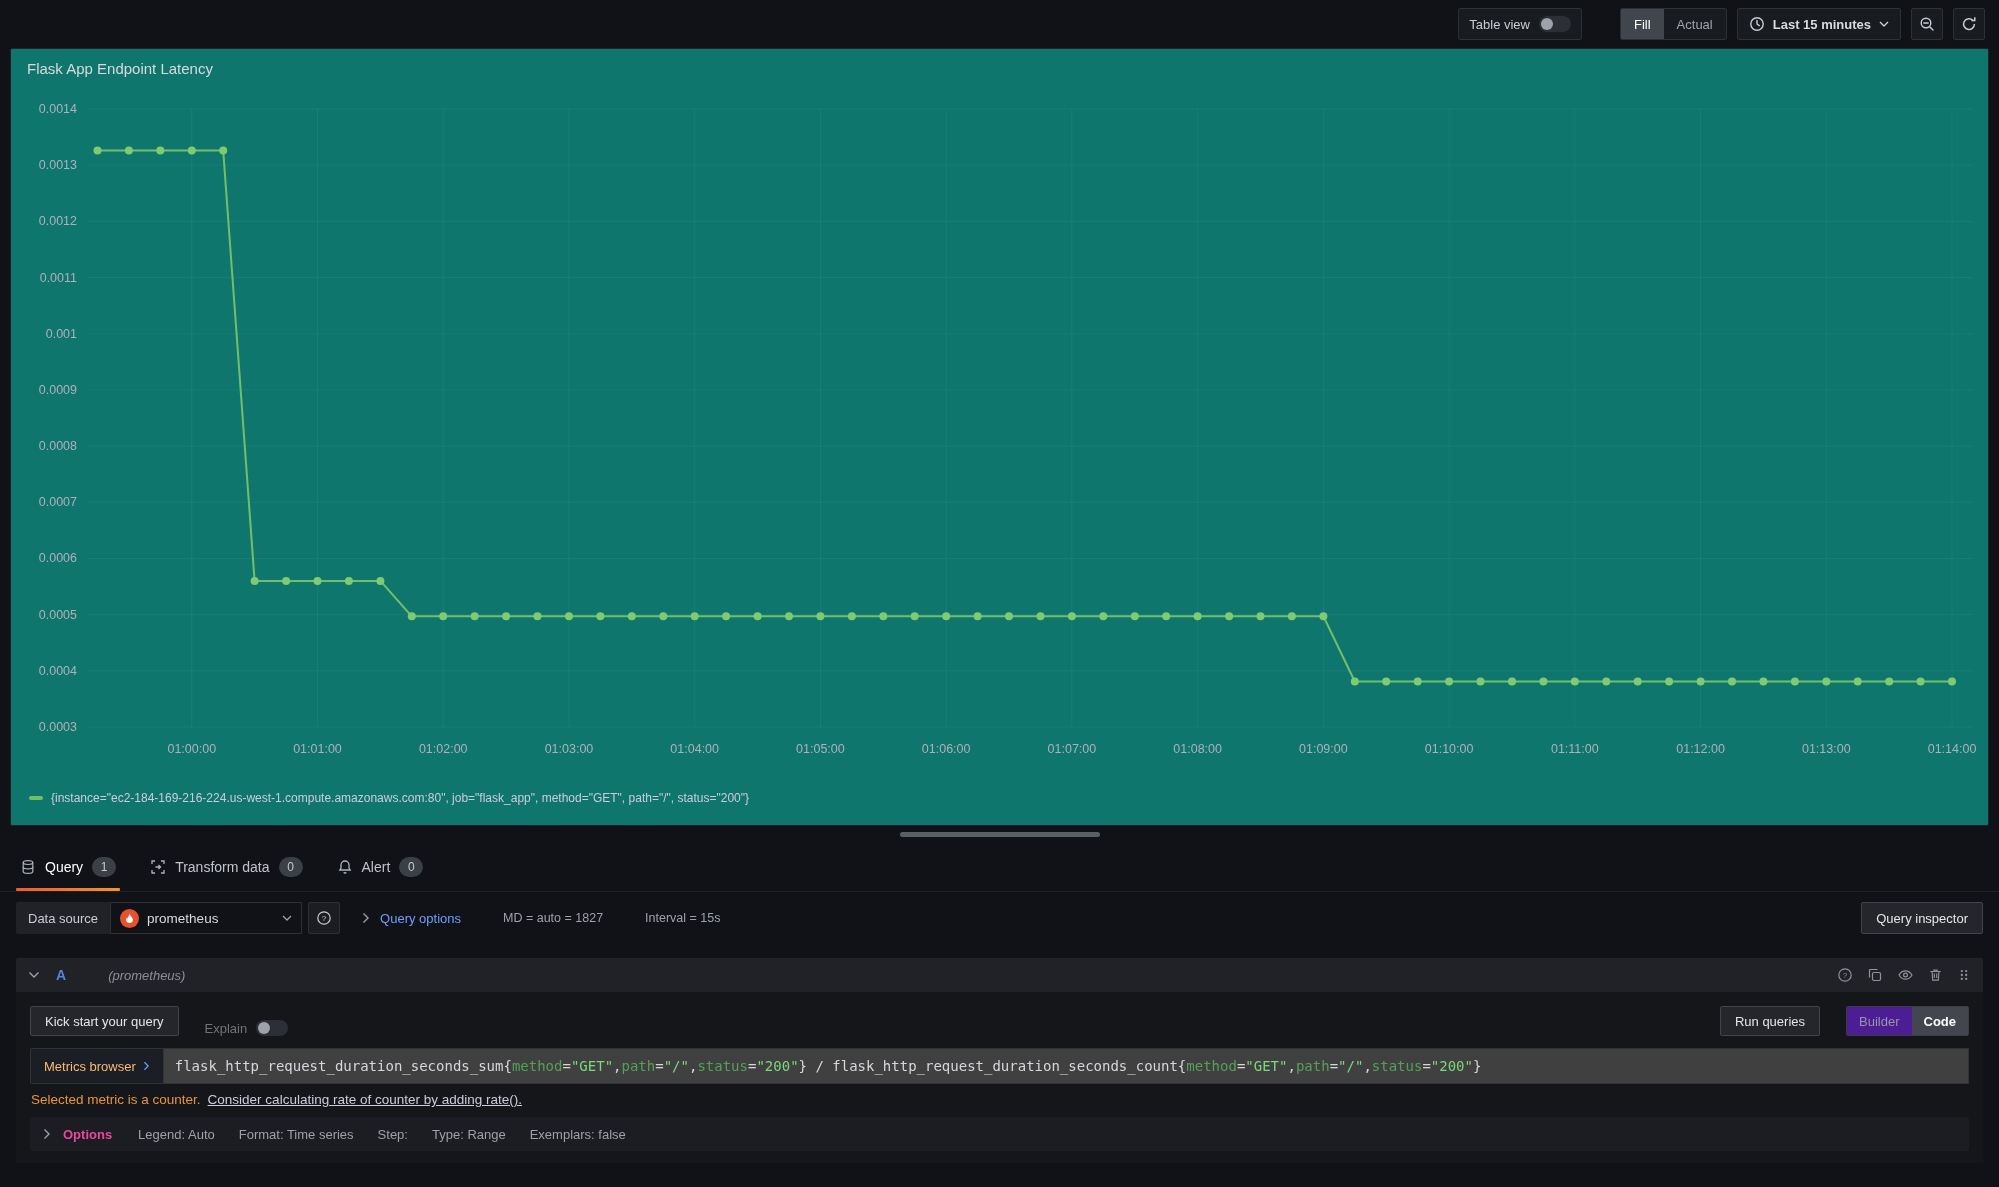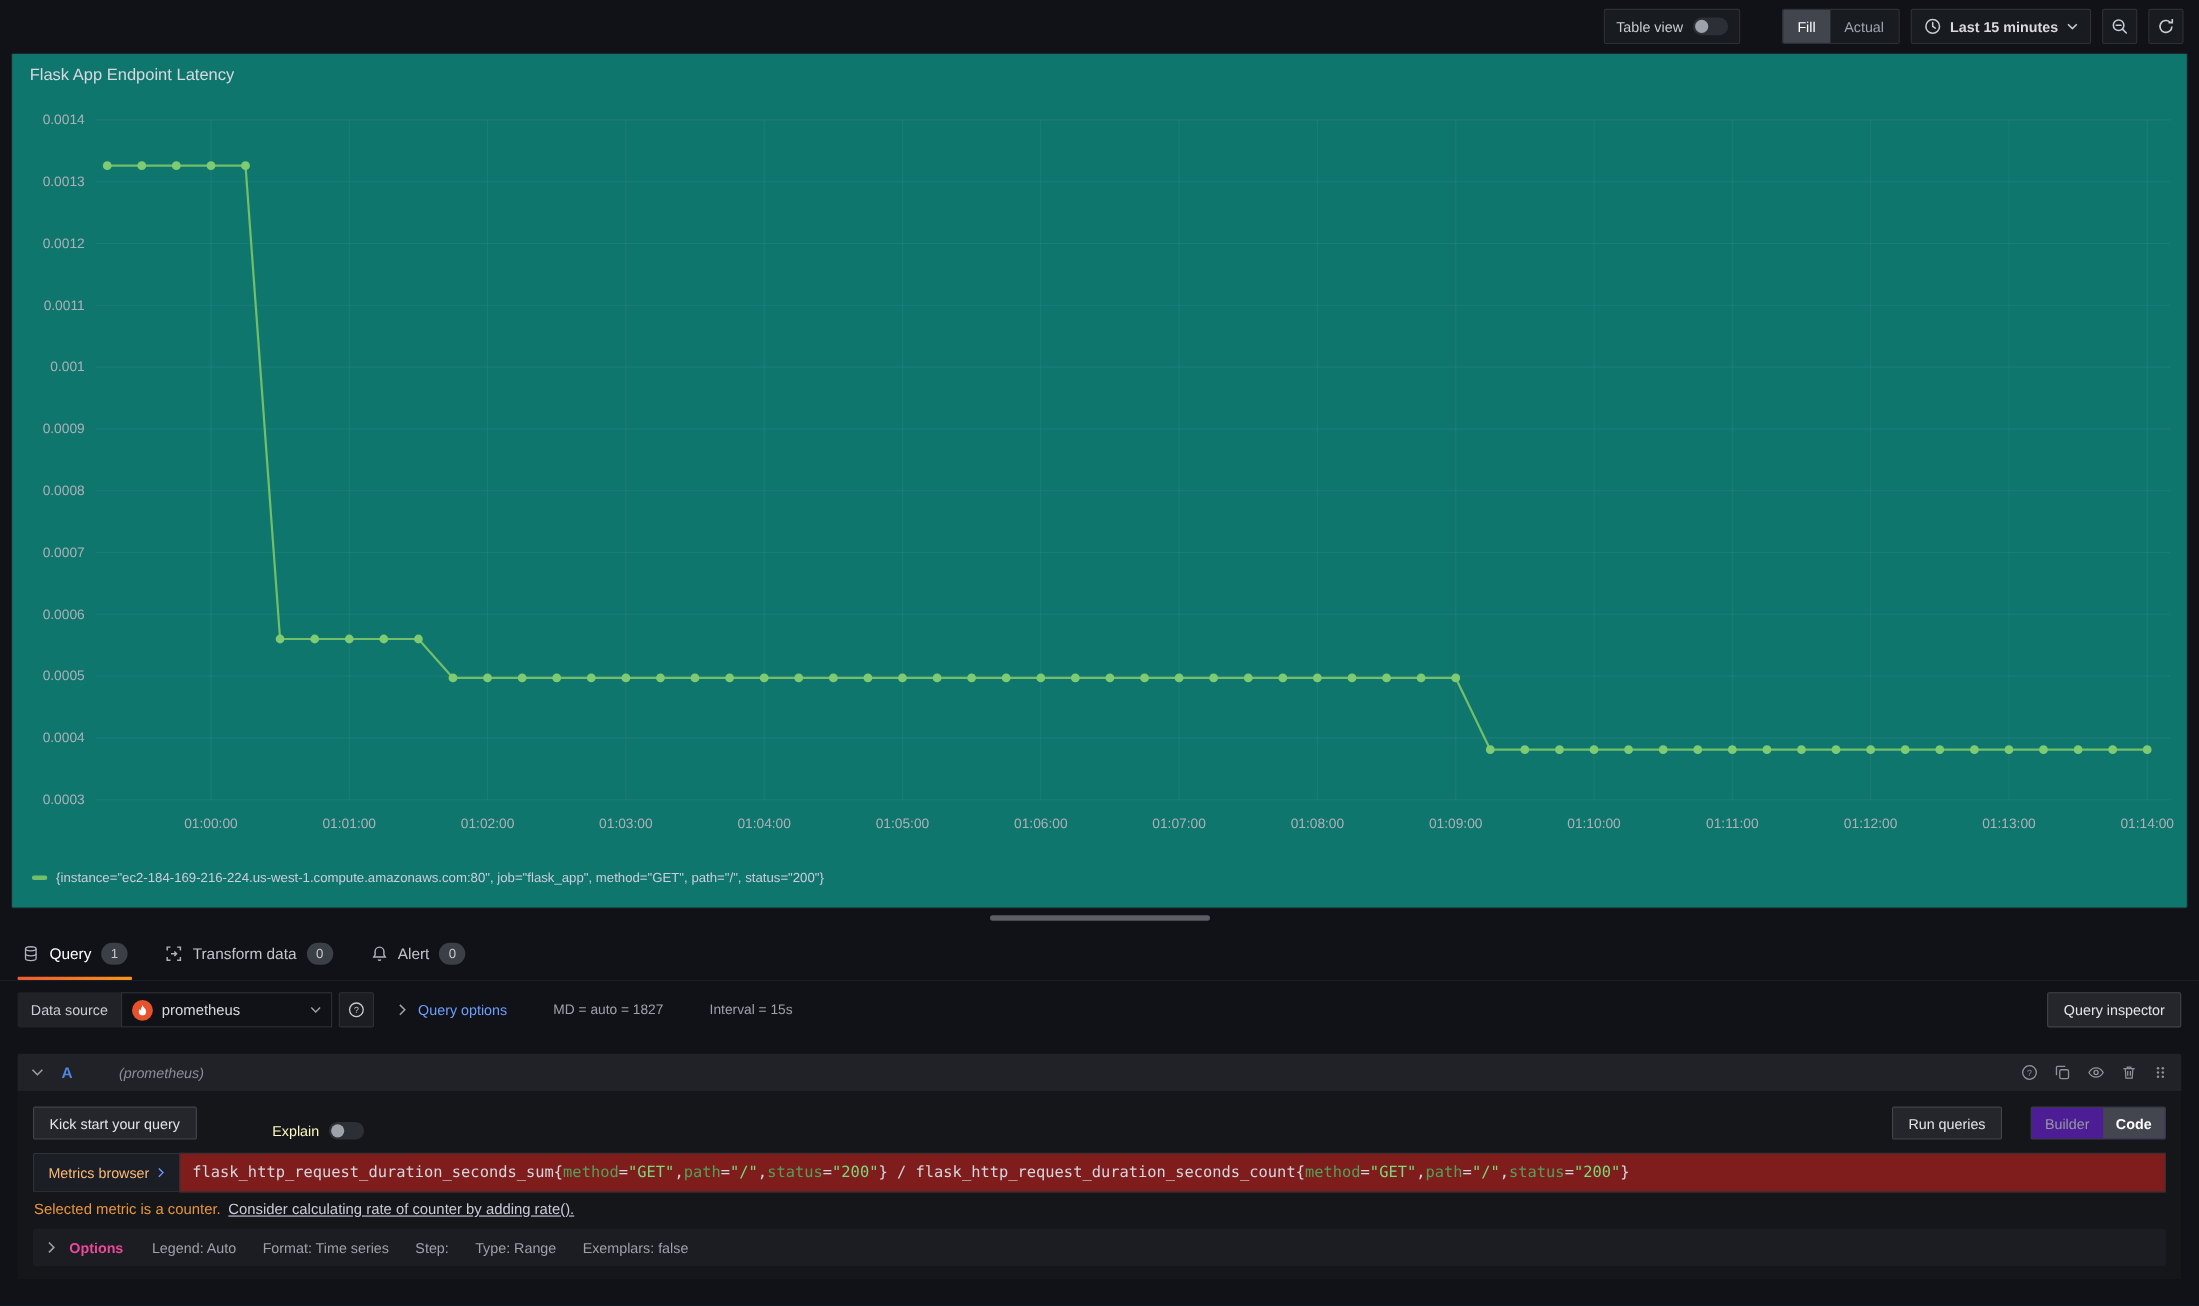--- a/index.html
+++ b/index.html
@@ -80,33 +80,33 @@
   .qrow-header .ds-hint { color:#8b8f97; font-size:13px; font-style:italic; margin-left:28px; }
   .qh-spacer { flex:1; }
   .qh-icons { display:flex; align-items:center; gap:14px; color:#8e939b; }
   .qh-icons .qicon { display:flex; cursor:pointer; }
   .chev { color:#9da1a8; display:flex; cursor:pointer; }
 
   .qrow-body { background:#141619; padding:14px 14px 12px; }
   .kick-row { display:flex; align-items:flex-end; gap:26px; margin-bottom:12px; }
   .kick-btn { height:30px; }
   .explain-wrap { display:flex; align-items:center; gap:9px; }
-  .explain-label { font-size:13px; color:#fef9c3;margin-left:43px; }
+  .explain-label { font-size:13px; color:#737373; }
   .kick-spacer { flex:1; }
   .bc-group { height:30px; display:flex; align-items:stretch; border:1px solid #3a3d44;
     border-radius:2px; overflow:hidden; background:#4c1d95; }
   .bc-seg { display:flex; align-items:center; padding:0 12px; font-size:13px; color:#9498a0;
     cursor:pointer; }
   .bc-seg.active { background:#43464e; color:#ffffff; font-weight:600; }
 
   .editor-row { display:flex; align-items:stretch; height:36px; margin-bottom:8px; }
   .mb-box { display:flex; align-items:center; gap:7px; padding:0 13px; background:#1b1e24;
     border:1px solid #2f3237; border-right:none; border-radius:2px 0 0 2px; cursor:pointer; }
   .mb-label { font-size:13px; font-weight:500; color:#fdba74; }
-  .code-box { flex:1; display:flex; align-items:center; background:#7f1d1d;
+  .code-box { flex:1; display:flex; align-items:center; background:#404040;
     border:1px solid #2f3237; padding:0 11px; font-family:"DejaVu Sans Mono", monospace;
     font-size:14px; color:#d5d7dd; white-space:pre; overflow:hidden; cursor:text; }
   .tok-label { color:#53a158; }
   .tok-string { color:#7ad97a; }
 
   .warning-row { display:flex; align-items:center; gap:7px; margin:2px 1px 10px; }
   .warn-text { font-size:13.5px; color:#e8953c; }
   .warn-link { font-size:13.5px; color:#ccccdc; text-decoration:underline; cursor:pointer; }
 
   .options-row { height:34px; background:#1b1d22; display:flex; align-items:center; gap:0;

